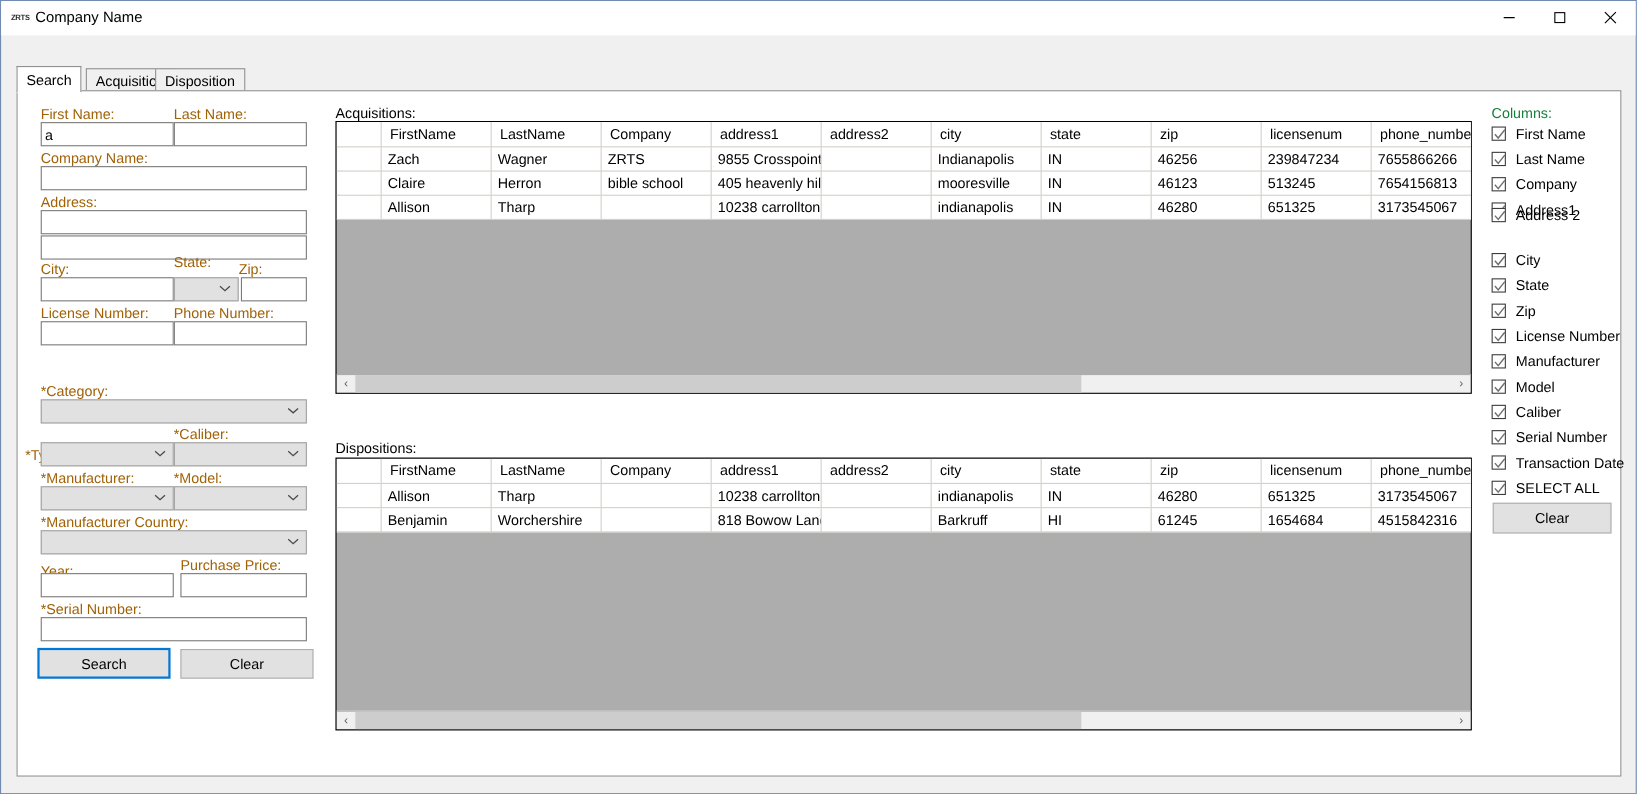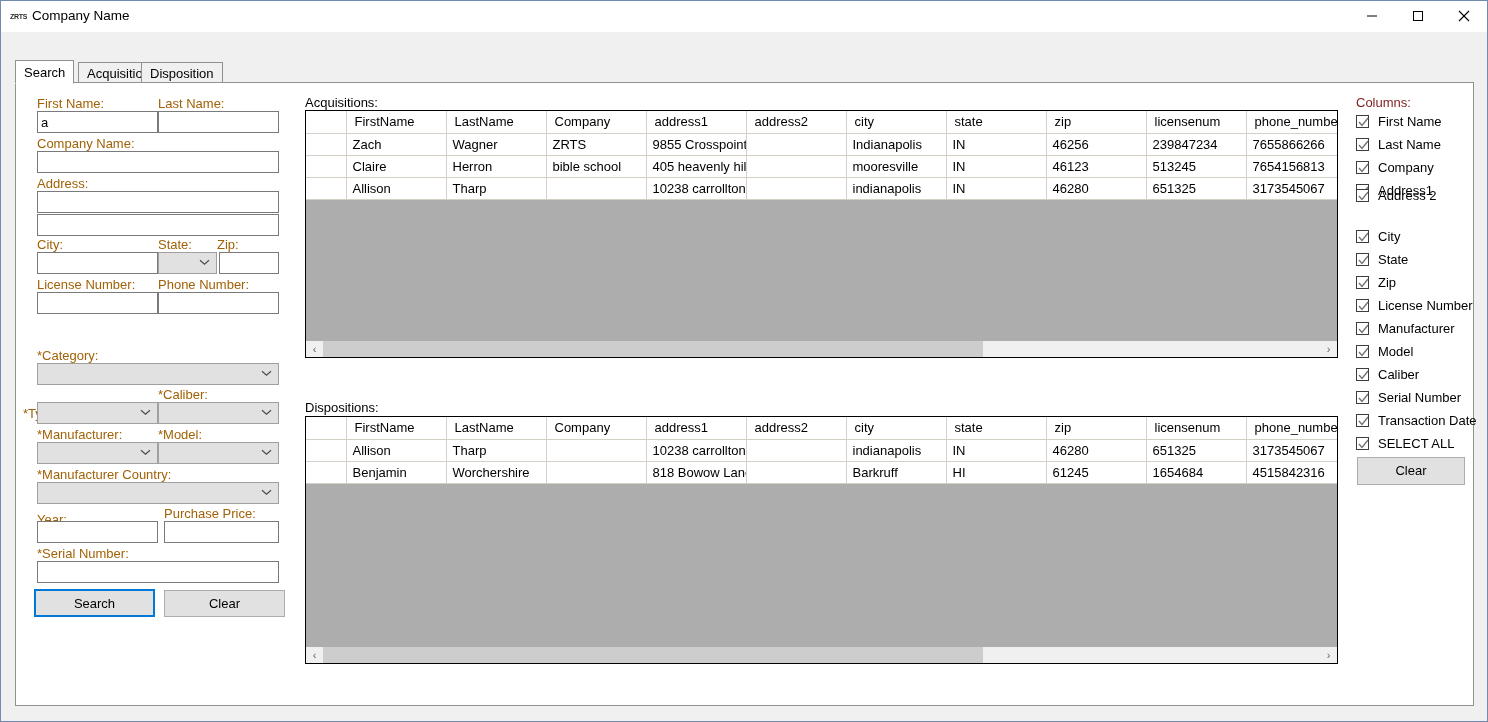--- a/index.html
+++ b/index.html
@@ -158,21 +158,21 @@
   }
   .hscroll .arrow {
     position: absolute; top: 0; width: 17px; height: 16px;
     font-size: 11px; color: #606060; text-align: center; line-height: 16px;
     cursor: default;
   }
   .hscroll .arrow.left { left: 0; }
   .hscroll .arrow.right { right: 0; }
 
   
-  .cols-label { position: absolute; left: 1340px; top: 12px; font-size: 13px; color: #7f1d1d; }
+  .cols-label { position: absolute; left: 1340px; top: 12px; font-size: 13px; color: #15803d; }
   .chkrow {
     position: absolute; left: 1340px;
     height: 19px; width: 130px;
     font-size: 13px; color: #000;
     cursor: default;
   }
   .chkbox {
     position: absolute; left: 0; top: 2px;
     width: 13px; height: 13px;
     border: 1px solid #3c3c3c;
@@ -222,21 +222,21 @@
     <input class="tbox" style="left: 142px; top: 28px; width: 121px; height: 22px;" value="">
 
     <div class="lbl" style="left:21px; top:53px;">Company Name:</div>
     <input class="tbox" style="left: 21px; top: 68px; width: 242px; height: 22px;" value="">
 
     <div class="lbl" style="left:21px; top:93px;">Address:</div>
     <input class="tbox" style="left: 21px; top: 108px; width: 242px; height: 22px;" value="">
     <input class="tbox" style="left: 21px; top: 131px; width: 242px; height: 22px;" value="">
 
     <div class="lbl" style="left:21px; top:154px;">City:</div>
-    <div class="lbl" style="left:142px; top:154px;">State:</div>
+    <div class="lbl" style="left:142px; top:148px;">State:</div>
     <div class="lbl" style="left:201px; top:154px;">Zip:</div>
     <input class="tbox" style="left: 21px; top: 169px; width: 121px; height: 22px;" value="">
     <div class="combo" style="left:142px; top:169px; width:59px;">
       <svg class="chev" viewBox="0 0 11 7">
           <path d="M1 1.5 L5.5 5.5 L10 1.5" fill="none" stroke="#4a4a4a" stroke-width="1.2"></path>
         </svg>
     </div>
     <input class="tbox" style="left: 203px; top: 169px; width: 60px; height: 22px;" value="">
 
     <div class="lbl" style="left:21px; top:194px;">License Number:</div>

